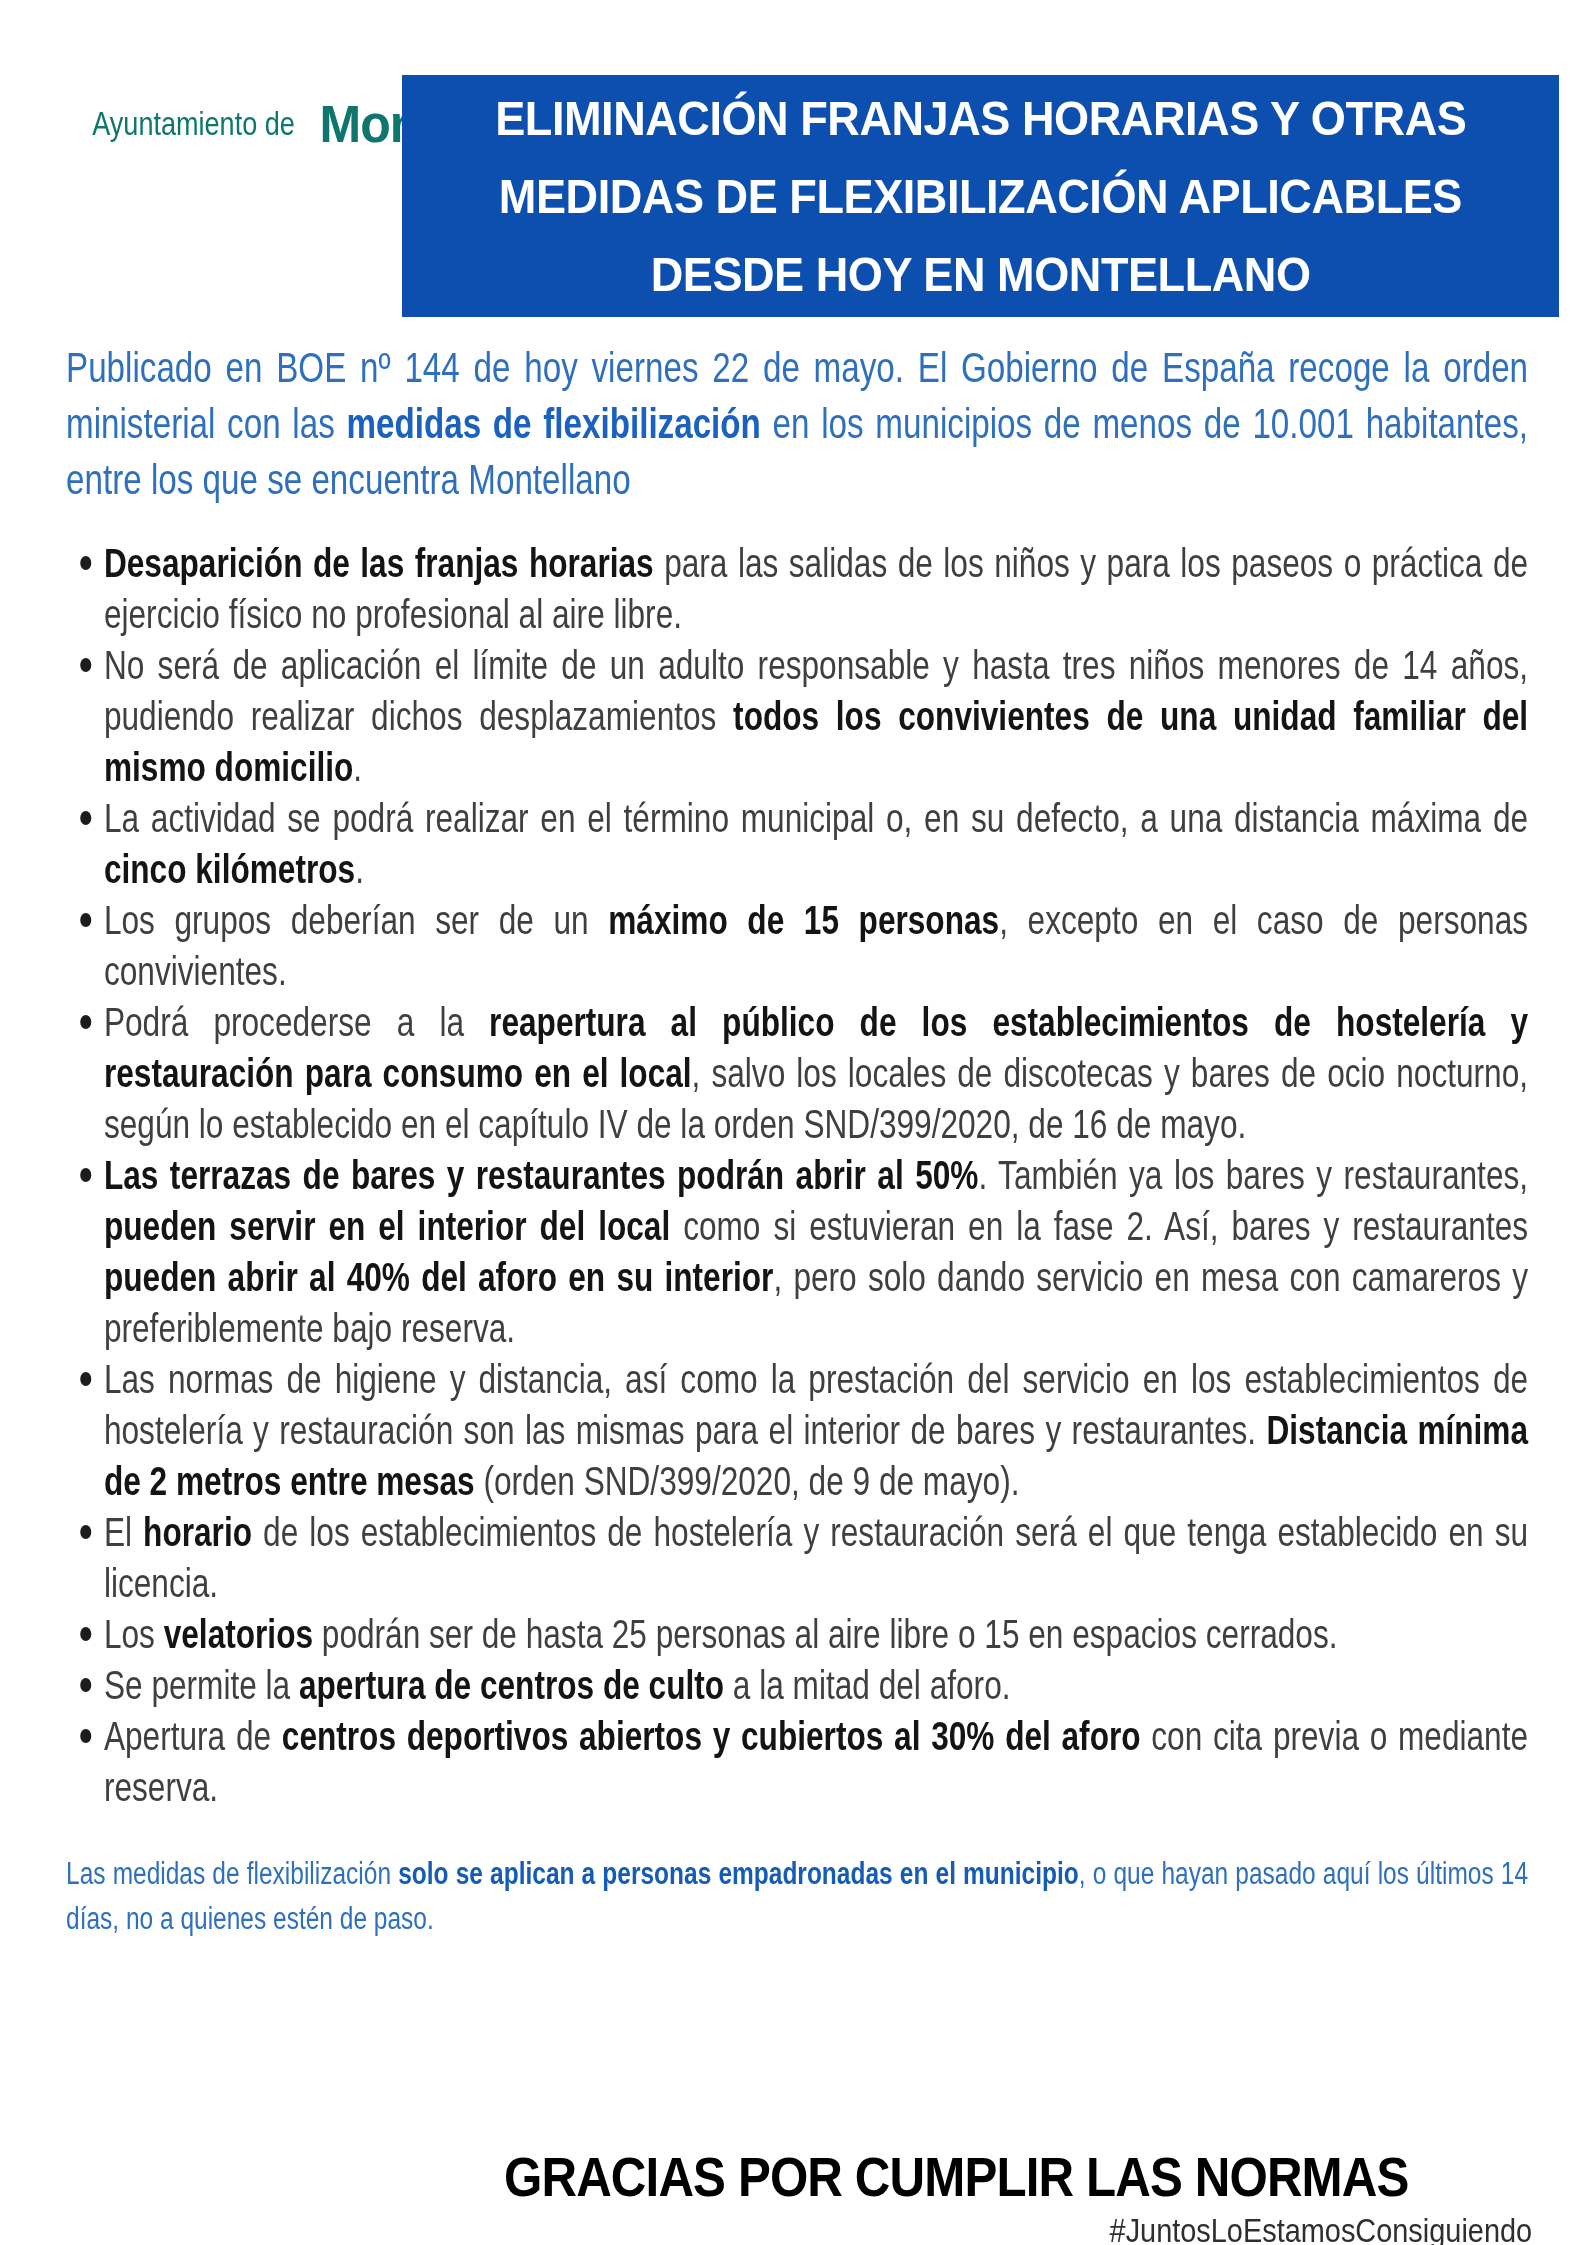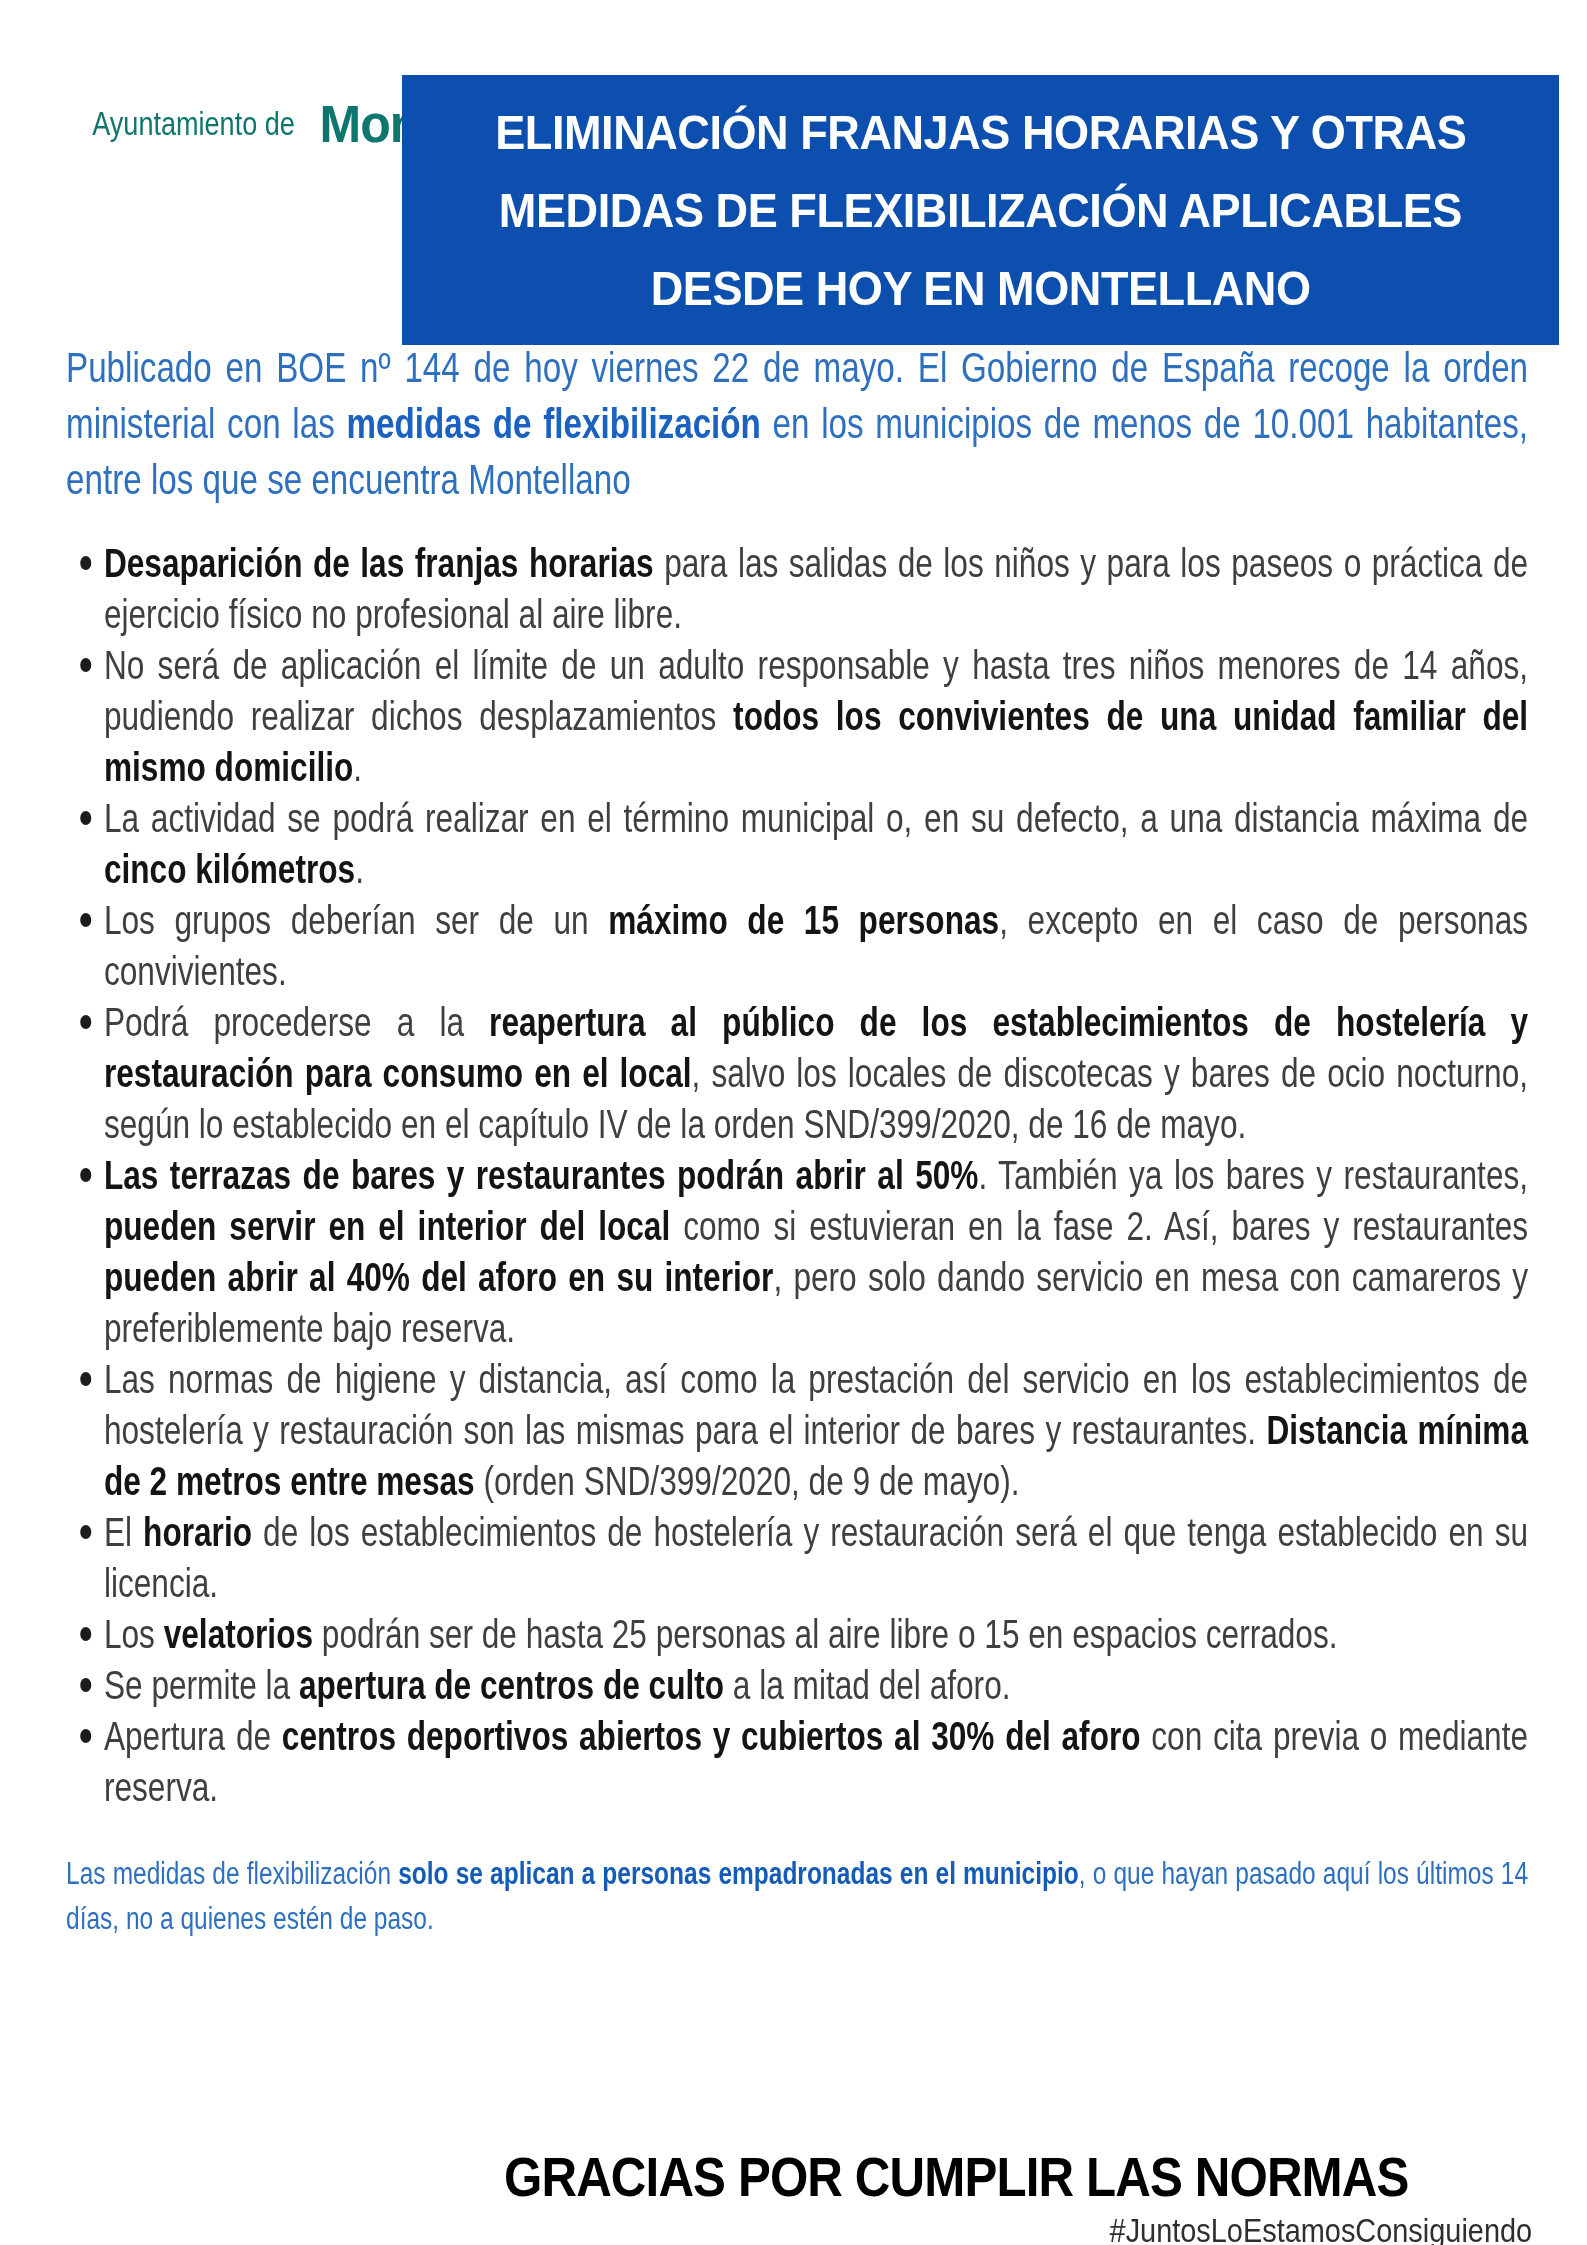--- a/index.html
+++ b/index.html
@@ -49,21 +49,21 @@
     transform: scaleX(0.9);
     transform-origin: 50% 50%;
   }
 
   
   .banner {
     position: absolute;
     left: 402px;
     top: 75px;
     width: 1157px;
-    height: 270px;
+    height: 242px;
     background: #0d4fae;
     display: flex;
     flex-direction: column;
     justify-content: center;
     align-items: center;
     padding: 0;
   }
   .banner-line {
     color: #ffffff;
     font-weight: bold;

